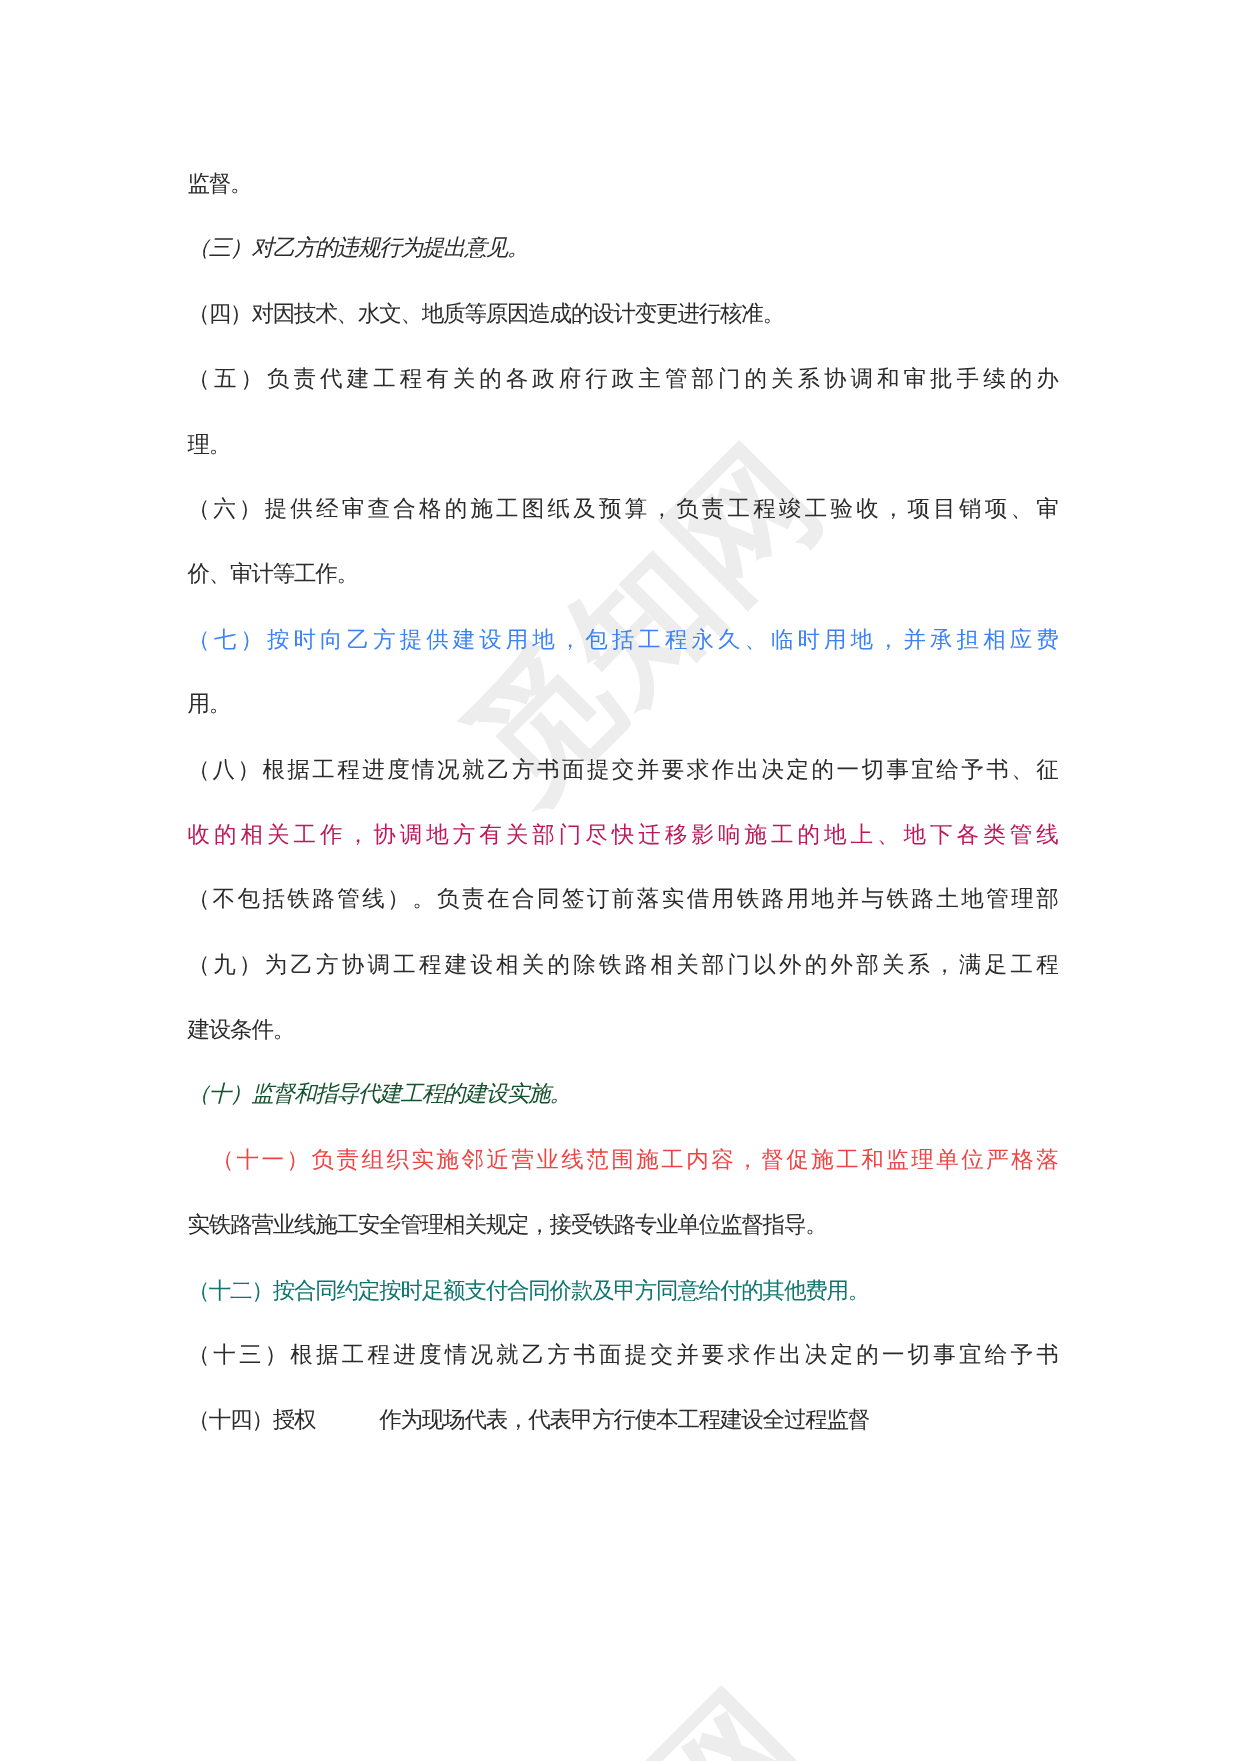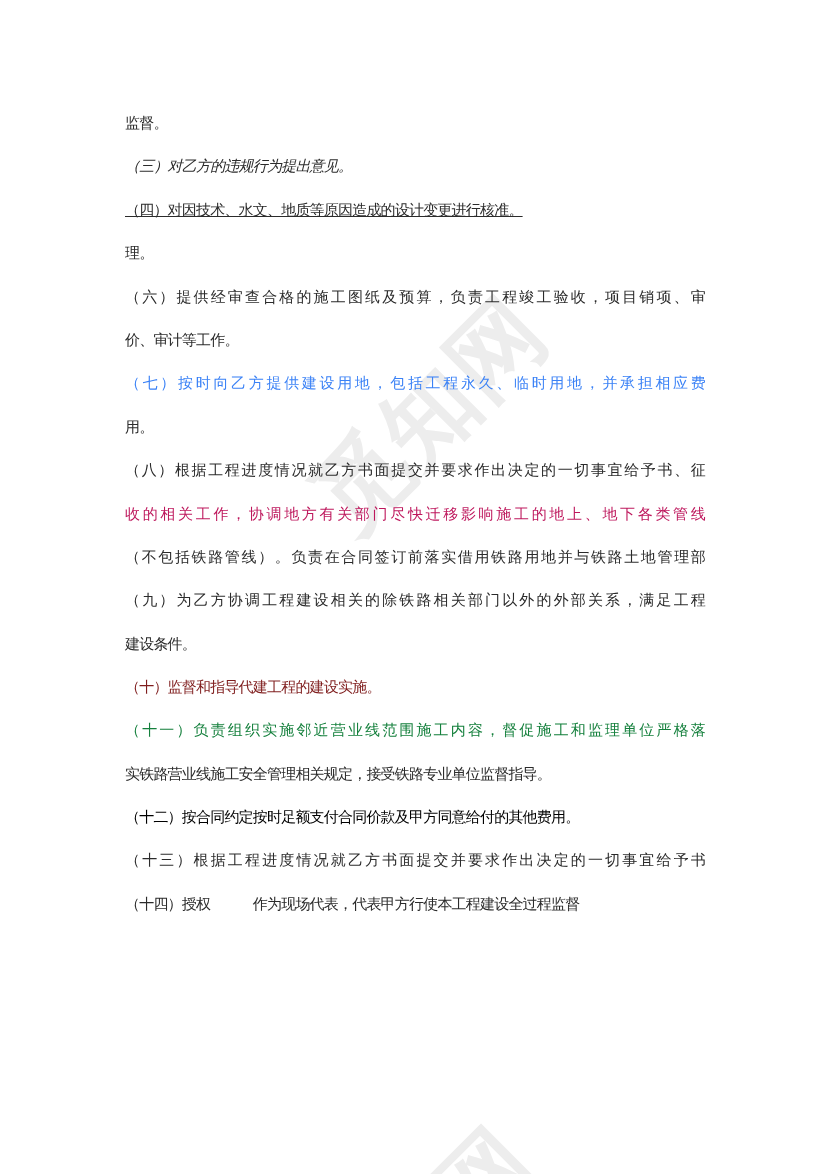--- a/index.html
+++ b/index.html
@@ -53,31 +53,32 @@
 </style>
 </head>
 <body>
 
 <div class="page">
   <div class="watermark wm-1" style="color: rgb(237, 237, 237);">觅知网</div>
   <div class="watermark wm-2" style="color: rgb(237, 237, 237);">觅知网</div>
   <div class="doc-body">
       <div class="line" style="color: rgb(43, 43, 43);">监督。</div>
       <div class="line" style="color: rgb(43, 43, 43); font-style: italic;">（三）对乙方的违规行为提出意见。</div>
-      <div class="line" style="color: rgb(43, 43, 43); text-decoration: underline;">（四）对因技术、水文、地质等原因造成的设计变更进行核准。</div>
+      <div class="line" style="color: rgb(43, 43, 43);">（四）对因技术、水文、地质等原因造成的设计变更进行核准。</div>
+      <div class="line just" style="color: rgb(43, 43, 43);">（五）负责代建工程有关的各政府行政主管部门的关系协调和审批手续的办</div>
       <div class="line" style="color: rgb(43, 43, 43);">理。</div>
       <div class="line just" style="color: rgb(43, 43, 43);">（六）提供经审查合格的施工图纸及预算，负责工程竣工验收，项目销项、审</div>
       <div class="line" style="color: rgb(43, 43, 43);">价、审计等工作。</div>
       <div class="line just" style="color: #3b82f6;">（七）按时向乙方提供建设用地，包括工程永久、临时用地，并承担相应费</div>
       <div class="line" style="color: rgb(43, 43, 43);">用。</div>
       <div class="line just" style="color: rgb(43, 43, 43);">（八）根据工程进度情况就乙方书面提交并要求作出决定的一切事宜给予书、征</div>
       <div class="line just" style="color: #be185d;">收的相关工作，协调地方有关部门尽快迁移影响施工的地上、地下各类管线</div>
       <div class="line just" style="color: rgb(43, 43, 43);">（不包括铁路管线）。负责在合同签订前落实借用铁路用地并与铁路土地管理部</div>
       <div class="line just" style="color: rgb(43, 43, 43);">（九）为乙方协调工程建设相关的除铁路相关部门以外的外部关系，满足工程</div>
       <div class="line" style="color: rgb(43, 43, 43);">建设条件。</div>
-      <div class="line" style="color: #7f1d1d;">（十）监督和指导代建工程的建设实施。</div>
-      <div class="line just" style="color: #15803d;">（十一）负责组织实施邻近营业线范围施工内容，督促施工和监理单位严格落</div>
+      <div class="line" style="color: #14532d; font-style: italic;">（十）监督和指导代建工程的建设实施。</div>
+      <div class="line just" style="color: #ef4444; margin-left: 16px;">（十一）负责组织实施邻近营业线范围施工内容，督促施工和监理单位严格落</div>
       <div class="line" style="color: rgb(43, 43, 43);">实铁路营业线施工安全管理相关规定，接受铁路专业单位监督指导。</div>
-      <div class="line" style="color: #000000;">（十二）按合同约定按时足额支付合同价款及甲方同意给付的其他费用。</div>
+      <div class="line" style="color: #0f766e;">（十二）按合同约定按时足额支付合同价款及甲方同意给付的其他费用。</div>
       <div class="line just" style="color: rgb(43, 43, 43); font-family: Liberation Mono, monospace;">（十三）根据工程进度情况就乙方书面提交并要求作出决定的一切事宜给予书</div>
       <div class="line" style="color: rgb(43, 43, 43);">（十四）授权　　　作为现场代表，代表甲方行使本工程建设全过程监督</div>
     </div>
 </div>
 
 </body></html>

